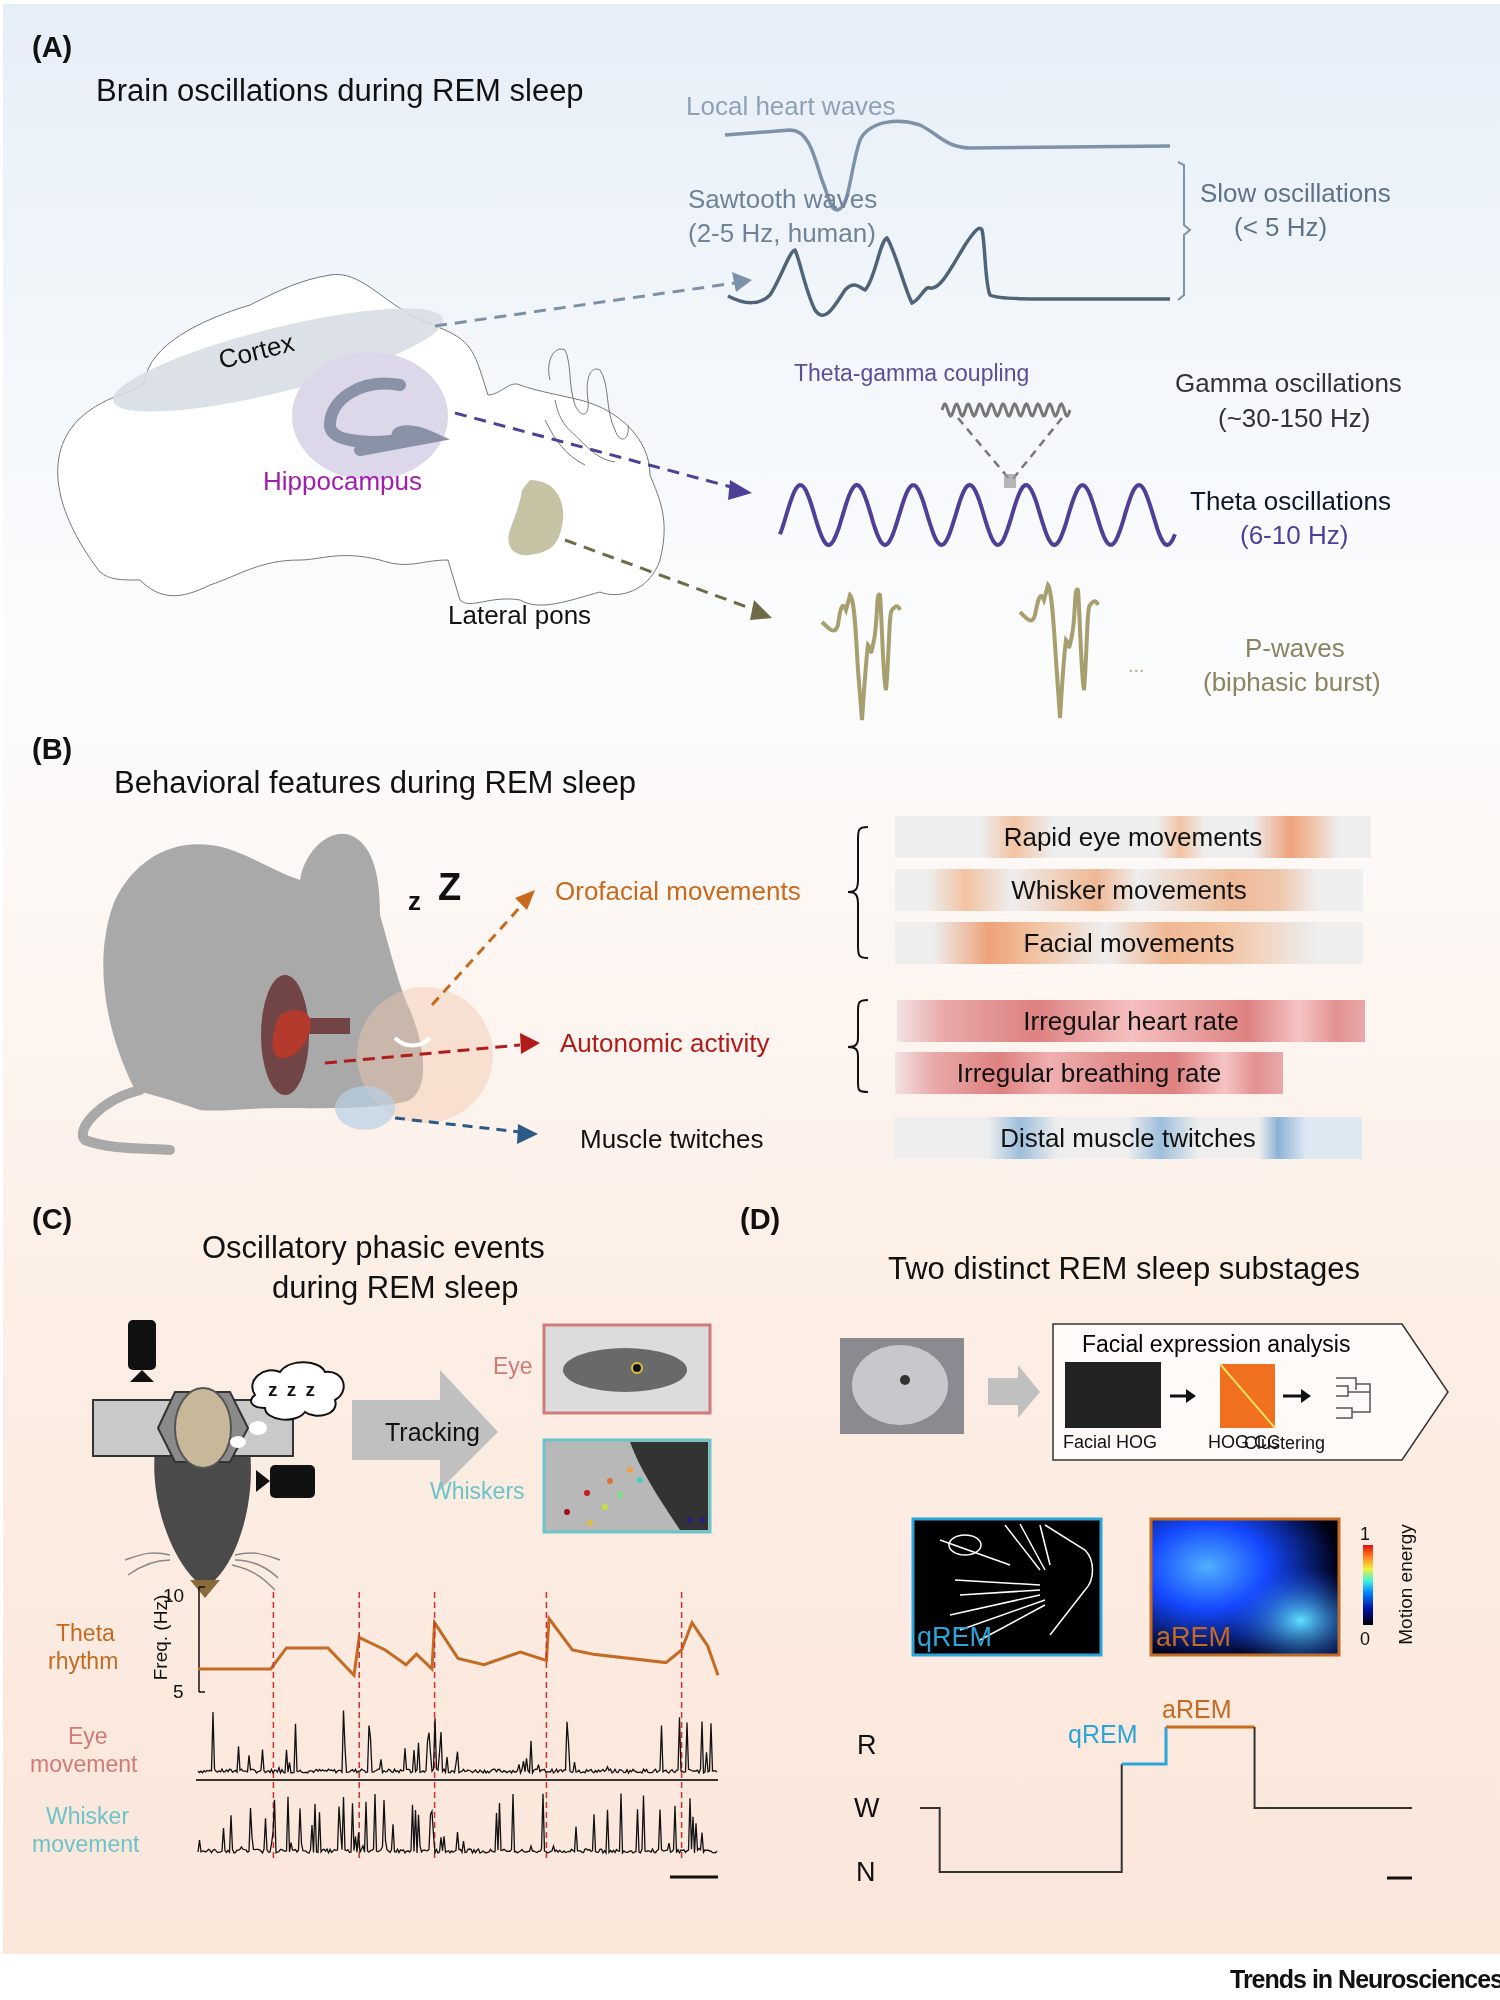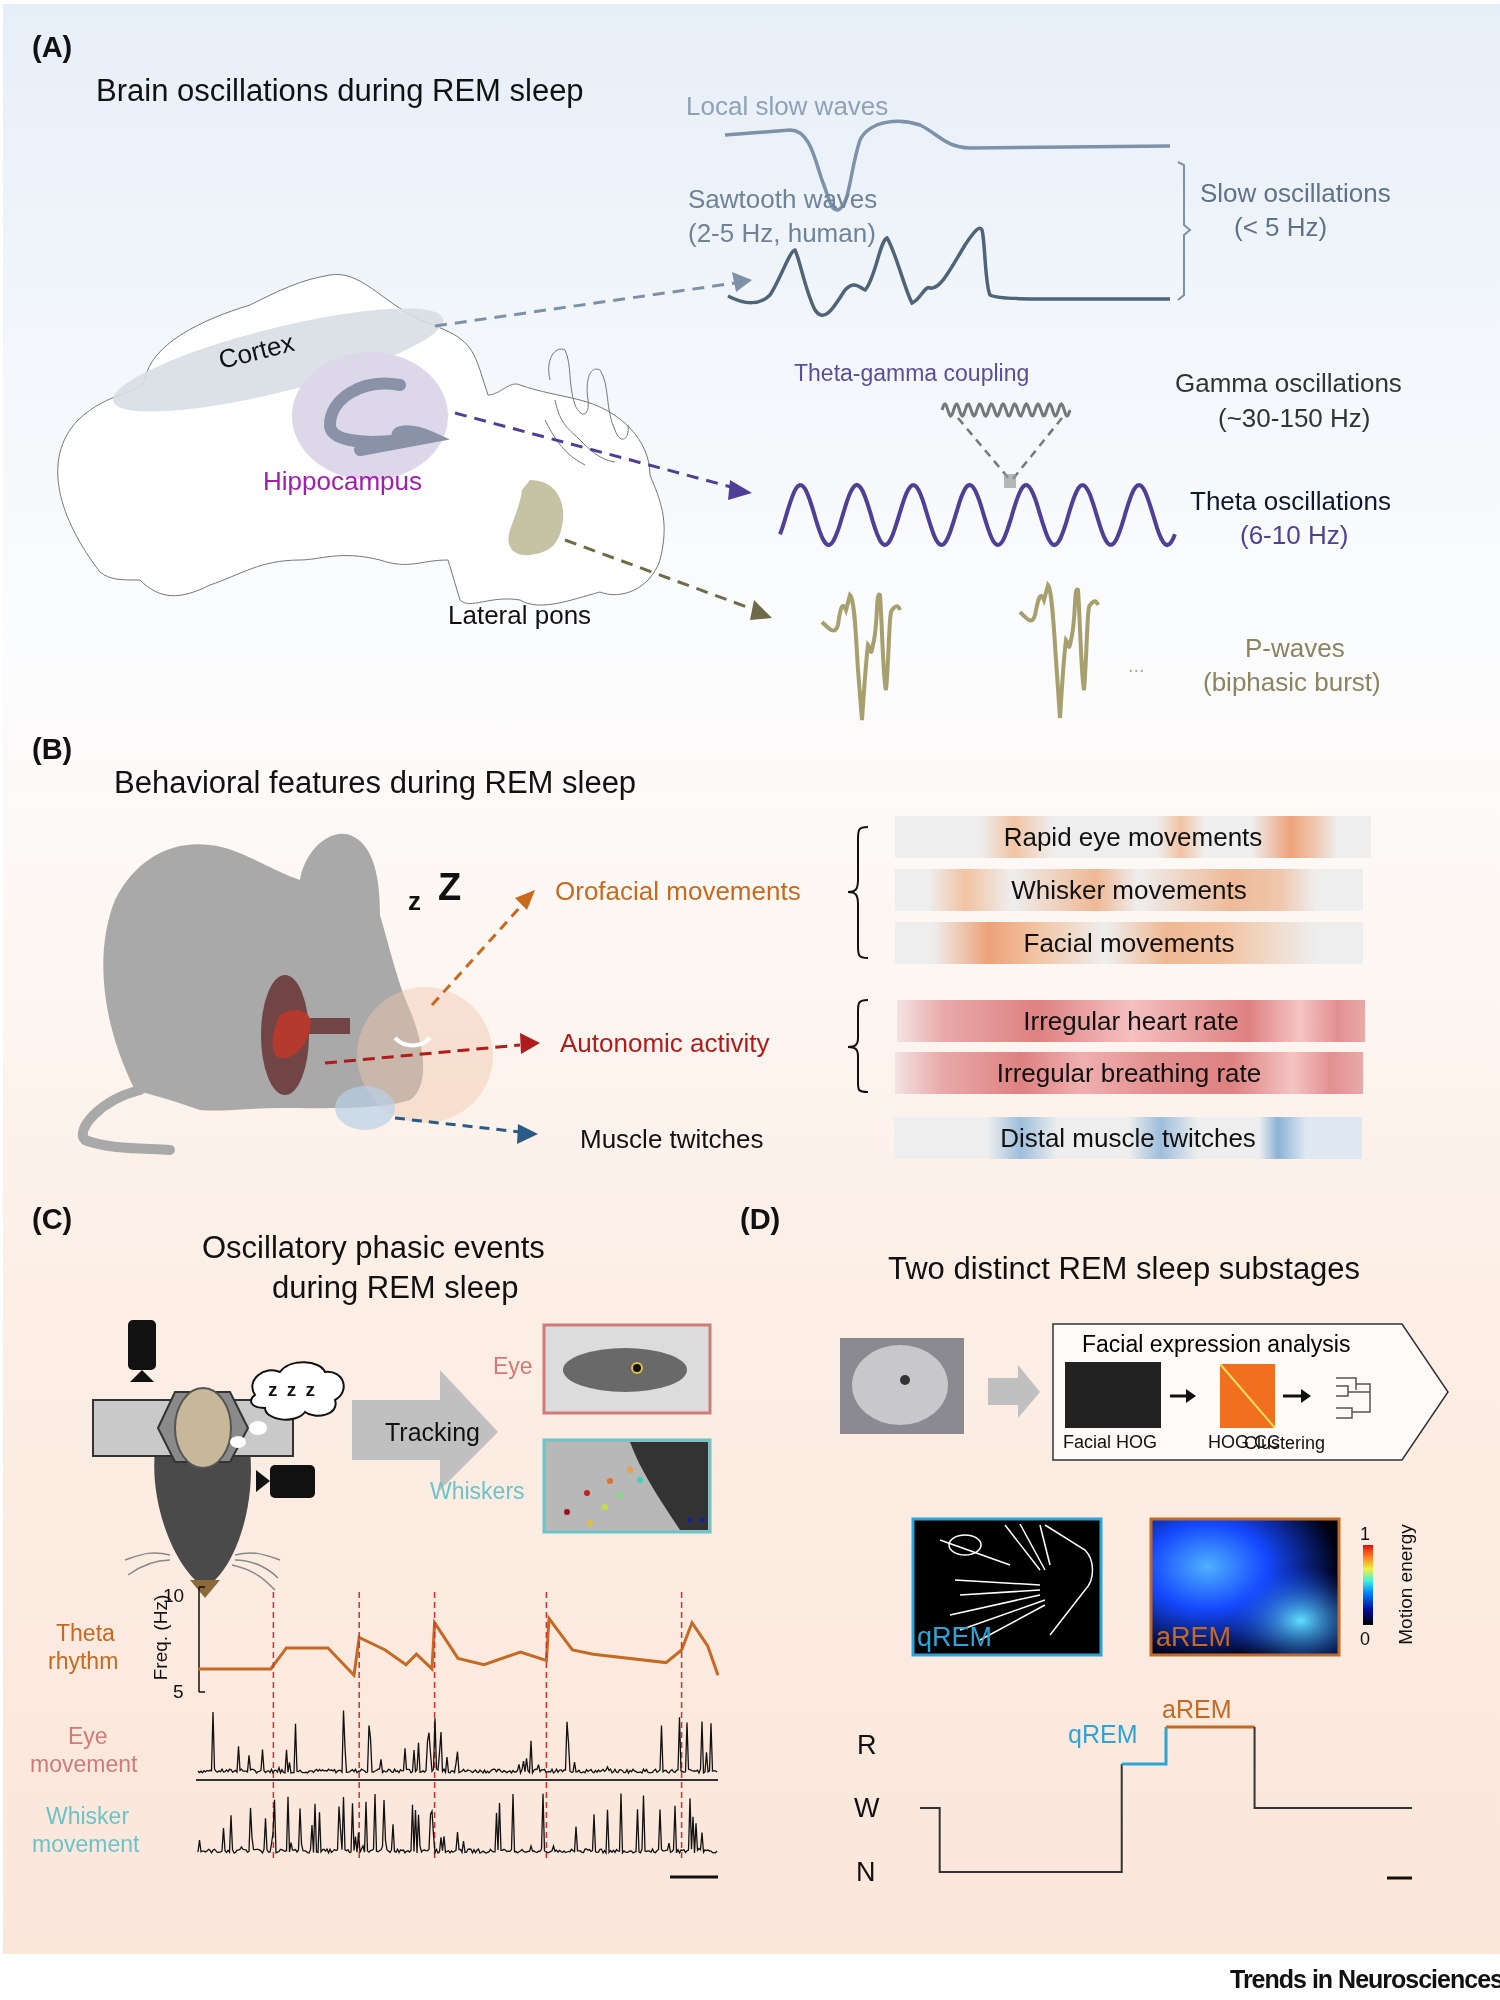--- a/index.html
+++ b/index.html
@@ -59,21 +59,21 @@
   <path id="thetaPath" fill="none" stroke="#4f3f96" stroke-width="4" d="M780.0,534.3L782.0,528.9L784.0,522.7L785.9,516.2L787.9,509.6L789.9,503.3L791.9,497.6L793.8,492.7L795.8,488.8L797.8,486.3L799.8,485.1L801.7,485.3L803.7,487.0L805.7,490.0L807.6,494.3L809.6,499.5L811.6,505.5L813.6,511.9L815.5,518.5L817.5,524.9L819.5,530.9L821.5,536.0L823.5,540.2L825.4,543.1L827.4,544.7L829.4,544.9L831.4,543.6L833.3,541.0L835.3,537.0L837.3,532.1L839.3,526.3L841.2,520.0L843.2,513.4L845.2,506.9L847.1,500.8L849.1,495.4L851.1,490.9L853.1,487.6L855.0,485.6L857.0,485.0L859.0,485.9L861.0,488.2L863.0,491.7L864.9,496.4L866.9,502.0L868.9,508.2L870.9,514.7L872.8,521.3L874.8,527.5L876.8,533.2L878.8,537.9L880.7,541.6L882.7,544.0L884.7,545.0L886.6,544.5L888.6,542.6L890.6,539.4L892.6,535.0L894.5,529.7L896.5,523.6L898.5,517.1L900.5,510.6L902.5,504.2L904.4,498.4L906.4,493.3L908.4,489.3L910.4,486.6L912.3,485.2L914.3,485.2L916.3,486.7L918.3,489.5L920.2,493.6L922.2,498.7L924.2,504.6L926.1,511.0L928.1,517.6L930.1,524.0L932.1,530.0L934.0,535.3L936.0,539.7L938.0,542.8L940.0,544.6L942.0,545.0L943.9,543.9L945.9,541.4L947.9,537.7L949.9,532.8L951.8,527.2L953.8,520.9L955.8,514.3L957.8,507.8L959.7,501.6L961.7,496.1L963.7,491.5L965.6,488.0L967.6,485.8L969.6,485.0L971.6,485.7L973.5,487.7L975.5,491.1L977.5,495.7L979.5,501.1L981.5,507.3L983.4,513.8L985.4,520.4L987.4,526.7L989.4,532.4L991.3,537.3L993.3,541.2L995.3,543.7L997.3,544.9L999.2,544.7L1001.2,543.0L1003.2,540.0L1005.1,535.7L1007.1,530.5L1009.1,524.5L1011.1,518.1L1013.0,511.5L1015.0,505.1L1017.0,499.1L1019.0,494.0L1021.0,489.8L1022.9,486.9L1024.9,485.3L1026.9,485.1L1028.8,486.4L1030.8,489.0L1032.8,493.0L1034.8,497.9L1036.8,503.7L1038.7,510.0L1040.7,516.6L1042.7,523.1L1044.7,529.2L1046.6,534.6L1048.6,539.1L1050.6,542.4L1052.5,544.4L1054.5,545.0L1056.5,544.1L1058.5,541.8L1060.5,538.3L1062.4,533.6L1064.4,528.0L1066.4,521.8L1068.3,515.3L1070.3,508.7L1072.3,502.5L1074.3,496.8L1076.3,492.1L1078.2,488.4L1080.2,486.0L1082.2,485.0L1084.2,485.5L1086.1,487.4L1088.1,490.6L1090.1,495.0L1092.0,500.3L1094.0,506.4L1096.0,512.9L1098.0,519.4L1100.0,525.8L1101.9,531.6L1103.9,536.7L1105.9,540.7L1107.8,543.4L1109.8,544.8L1111.8,544.8L1113.8,543.3L1115.8,540.5L1117.7,536.4L1119.7,531.3L1121.7,525.4L1123.7,519.0L1125.6,512.4L1127.6,506.0L1129.6,500.0L1131.5,494.7L1133.5,490.3L1135.5,487.2L1137.5,485.4L1139.5,485.0L1141.4,486.1L1143.4,488.6L1145.4,492.3L1147.3,497.2L1149.3,502.8L1151.3,509.1L1153.3,515.7L1155.3,522.2L1157.2,528.4L1159.2,533.9L1161.2,538.5L1163.2,542.0L1165.1,544.2L1167.1,545.0L1169.1,544.3L1171.0,542.3L1173.0,538.9L1175.0,534.3"></path>
 
   <path d="M822,622 C830,630 835,635 838,625 C840,610 842,600 846,610 L850,595 C855,600 856,640 858,670 L862,720 C864,690 866,660 868,645 C872,650 870,660 874,640 C878,620 876,590 880,595 C882,620 883,680 886,690 C889,660 889,610 892,610 C896,605 898,605 900,610" fill="none" stroke="#a89f6e" stroke-width="4"></path>
   <path d="M1020,612 C1028,620 1032,625 1035,615 C1038,600 1040,590 1044,600 L1048,585 C1052,590 1054,630 1056,660 L1060,718 C1062,685 1064,655 1066,640 C1070,645 1068,655 1072,635 C1076,615 1074,585 1078,590 C1080,615 1081,675 1084,690 C1087,655 1087,605 1090,605 C1094,600 1096,600 1098,605" fill="none" stroke="#a89f6e" stroke-width="4"></path>
 </svg>
 
 <div class="t" style="left:218px;top:338px;font-size:26px;color:#111;transform:rotate(-14deg);">Cortex</div>
 <div class="t" style="left:263px;top:468px;font-size:26px;color:#a21caf;">Hippocampus</div>
 <div class="t" style="left:448px;top:602px;font-size:26px;color:#111;">Lateral pons</div>
 
-<div class="t" style="left:686px;top:93px;font-size:26px;color:#8fa1b5;">Local slow waves</div>
+<div class="t" style="left:686px;top:93px;font-size:26px;color:#8fa1b5;">Local heart waves</div>
 <div class="t" style="left:688px;top:186px;font-size:26px;color:#6f8398;">Sawtooth waves</div>
 <div class="t" style="left:688px;top:220px;font-size:26px;color:#6f8398;">(2-5 Hz, human)</div>
 <div class="t" style="left:1200px;top:180px;font-size:26px;color:#5f7388;">Slow oscillations</div>
 <div class="t" style="left:1234px;top:214px;font-size:26px;color:#5f7388;">(&lt; 5 Hz)</div>
 
 <div class="t" style="left:794px;top:362px;font-size:23px;color:#5a4e96;">Theta-gamma coupling</div>
 <div class="t" style="left:1175px;top:370px;font-size:26px;color:#333;">Gamma oscillations</div>
 <div class="t" style="left:1218px;top:405px;font-size:26px;color:#333;">(~30-150 Hz)</div>
 <div class="t" style="left:1190px;top:488px;font-size:26px;color:#0f172a;">Theta oscillations</div>
 <div class="t" style="left:1240px;top:522px;font-size:26px;color:#4f3f96;">(6-10 Hz)</div>
@@ -113,21 +113,21 @@
 <div class="t" style="left:408px;top:888px;font-size:26px;font-weight:bold;color:#111;">z</div>
 <div class="t" style="left:438px;top:868px;font-size:38px;font-weight:bold;color:#111;">Z</div>
 <div class="t" style="left:555px;top:878px;font-size:26px;color:#c8691c;">Orofacial movements</div>
 <div class="t" style="left:560px;top:1030px;font-size:26px;color:#b01c1c;">Autonomic activity</div>
 <div class="t" style="left:580px;top:1126px;font-size:26px;color:#111;">Muscle twitches</div>
 
 <div class="bar" style="left:895px;top:816px;width:476px;background:linear-gradient(to right,#eeeeee 0%,#eeeeee 18%,#f2c3a2 25%,#eeeeee 33%,#eeeeee 55%,#f2c3a2 60%,#eeeeee 65%,#eeeeee 75%,#eda27a 83%,#f0c6ab 88%,#eeeeee 93%);">Rapid eye movements</div>
 <div class="bar" style="left:895px;top:869px;width:468px;background:linear-gradient(to right,#eeeeee 0%,#eeeeee 7%,#f2c3a2 15%,#eeeeee 25%,#f0b894 43%,#eeeeee 52%,#eeba98 72%,#f0c6ab 82%,#eeeeee 90%);">Whisker movements</div>
 <div class="bar" style="left:895px;top:922px;width:468px;background:linear-gradient(to right,#eeeeee 0%,#eeeeee 8%,#eda27a 20%,#f2c3a2 30%,#eeeeee 45%,#f0b894 58%,#f2c3a2 70%,#eeeeee 90%);">Facial movements</div>
 <div class="bar" style="left:897px;top:1000px;width:468px;background:linear-gradient(to right,#f3e3e3 0%,#e9a9a9 10%,#de8181 30%,#f5c0c0 50%,#de8181 75%,#f5c4c4 86%,#e39090 94%,#e9a9a9 100%);">Irregular heart rate</div>
-<div class="bar" style="left:895px;top:1052px;width:468px;background:linear-gradient(to right,#f3e3e3 0%,#e9a9a9 10%,#de8181 27%,#f0b0b0 40%,#e39090 55%,#de8181 72%,#f5c4c4 85%,#e39090 93%,#e9a9a9 100%);">Irregular breathing rate</div>
+<div class="bar" style="left:895px;top:1052px;width:388px;background:linear-gradient(to right,#f3e3e3 0%,#e9a9a9 10%,#de8181 27%,#f0b0b0 40%,#e39090 55%,#de8181 72%,#f5c4c4 85%,#e39090 93%,#e9a9a9 100%);">Irregular breathing rate</div>
 <div class="bar" style="left:894px;top:1117px;width:468px;background:linear-gradient(to right,#eeeeee 0%,#eeeeee 20%,#9dbedc 27%,#eeeeee 35%,#eeeeee 50%,#9dbedc 57%,#eeeeee 65%,#eeeeee 78%,#8cb2d6 82%,#dde8f3 88%,#dde8f3 100%);">Distal muscle twitches</div>
 
 <div class="t panel-label" style="left:32px;top:1205px;">(C)</div>
 <div class="t section-title" style="left:202px;top:1232px;">Oscillatory phasic events</div>
 <div class="t section-title" style="left:272px;top:1272px;">during REM sleep</div>
 
 <svg width="750" height="600">
 
   <rect x="128" y="1320" width="28" height="50" rx="5" fill="#111"></rect>
   <polygon points="142,1370 130,1382 154,1382" fill="#111"></polygon>

